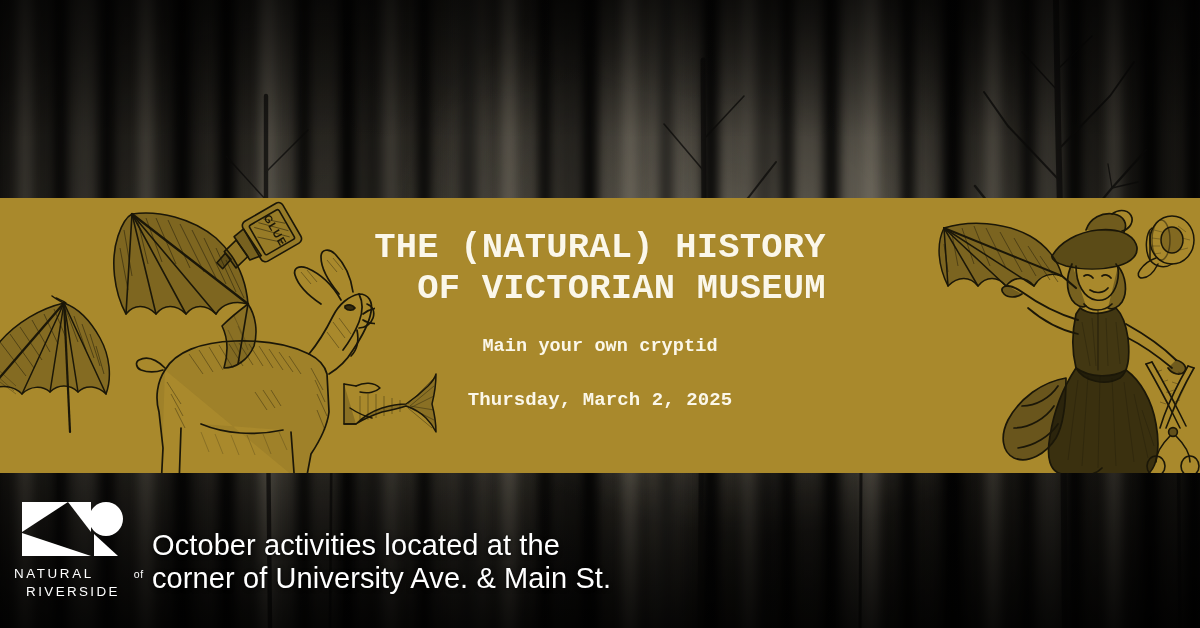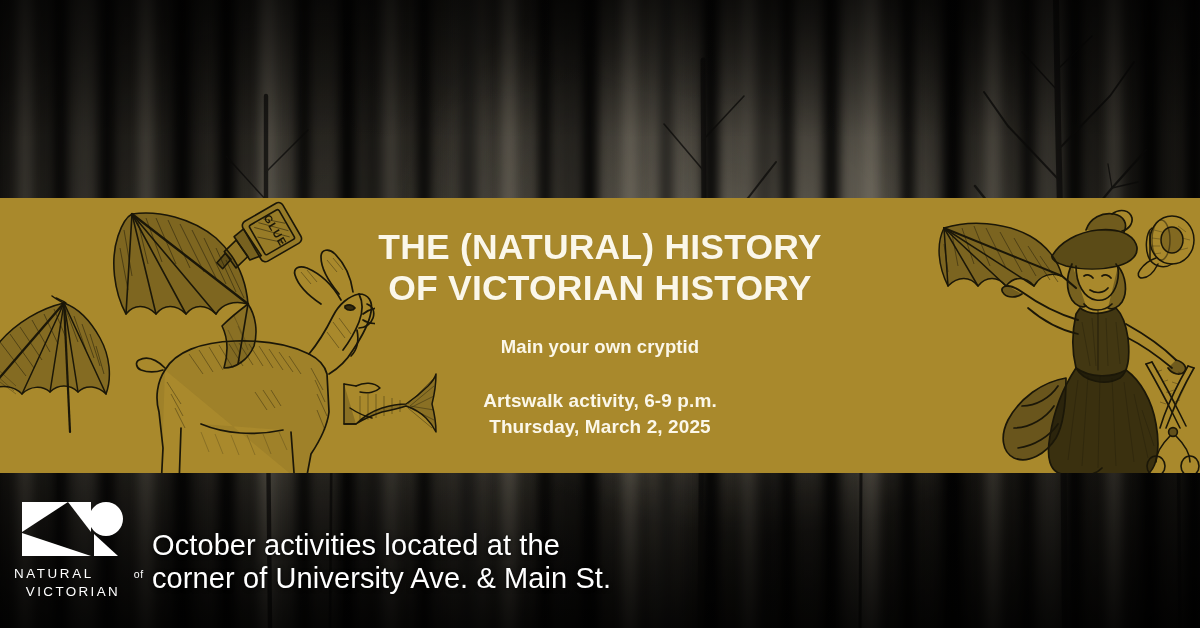--- a/index.html
+++ b/index.html
@@ -63,22 +63,23 @@
   }
   .band-art{position:absolute;inset:0;overflow:hidden;}
   .band-art svg{position:absolute;display:block;}
 
   
   .band-text{
     position:absolute;left:0;right:0;top:0;bottom:0;
     display:flex;flex-direction:column;align-items:center;
     justify-content:flex-start;
     padding-top:29px;
-    color:#fbf7e9;text-align:center;
+    color:#fbf7e9;text-align:right;
     pointer-events:none;
+    font-family:Liberation Mono, monospace;
   }
   .title{
     font-size:35.5px;line-height:41px;font-weight:700;
     letter-spacing:.2px;margin:0;
     text-shadow:0 0 1px rgba(0,0,0,.15);
   }
   .title .l2{display:block;}
   .tagline{
     margin:0;padding-top:26px;
     font-size:18.5px;line-height:24px;font-weight:700;letter-spacing:.1px;
@@ -401,25 +402,24 @@
           <path d="M20 12 L26 10 M26 22 L32 20 M32 32 L38 30 M38 42 L44 40
                    M48 14 L42 12 M42 24 L36 22 M36 34 L30 32 M30 44 L24 42"></path>
         </g>
       </svg>
 
     </div>
 
     <div class="band-text">
       <h1 class="title">
         <span>THE (NATURAL) HISTORY</span>
-        <span class="l2">OF VICTORIAN HISTORY</span>
+        <span class="l2">OF VICTORIAN MUSEUM</span>
       </h1>
       <p class="tagline">Main your own cryptid</p>
       <p class="details">
-        <span>Artswalk activity, 6-9 p.m.</span>
         <span class="l2">Thursday, March 2, 2025</span>
       </p>
     </div>
   </div>
 
   <div class="footer">
 
     <div class="logo">
       <svg class="logo-mark" viewBox="0 0 104 58">
         <g fill="#ffffff">
@@ -429,21 +429,21 @@
           <polygon points="48,2 71,2 71,32"></polygon>
 
           <polygon points="2,56 71,56 2,33"></polygon>
 
           <polygon points="74,34 74,56 98,56"></polygon>
         </g>
         <circle cx="86" cy="19" r="17" fill="#ffffff"></circle>
       </svg>
       <div class="logo-word">
         <span>NATURAL</span><span class="of">of</span>
-        <span class="l2">VICTORIAN</span>
+        <span class="l2">RIVERSIDE</span>
       </div>
     </div>
 
     <div class="caption">
       <span>October activities located at the</span>
       <span class="l2">corner of University Ave. &amp; Main St.</span>
     </div>
   </div>
 
 </div>

